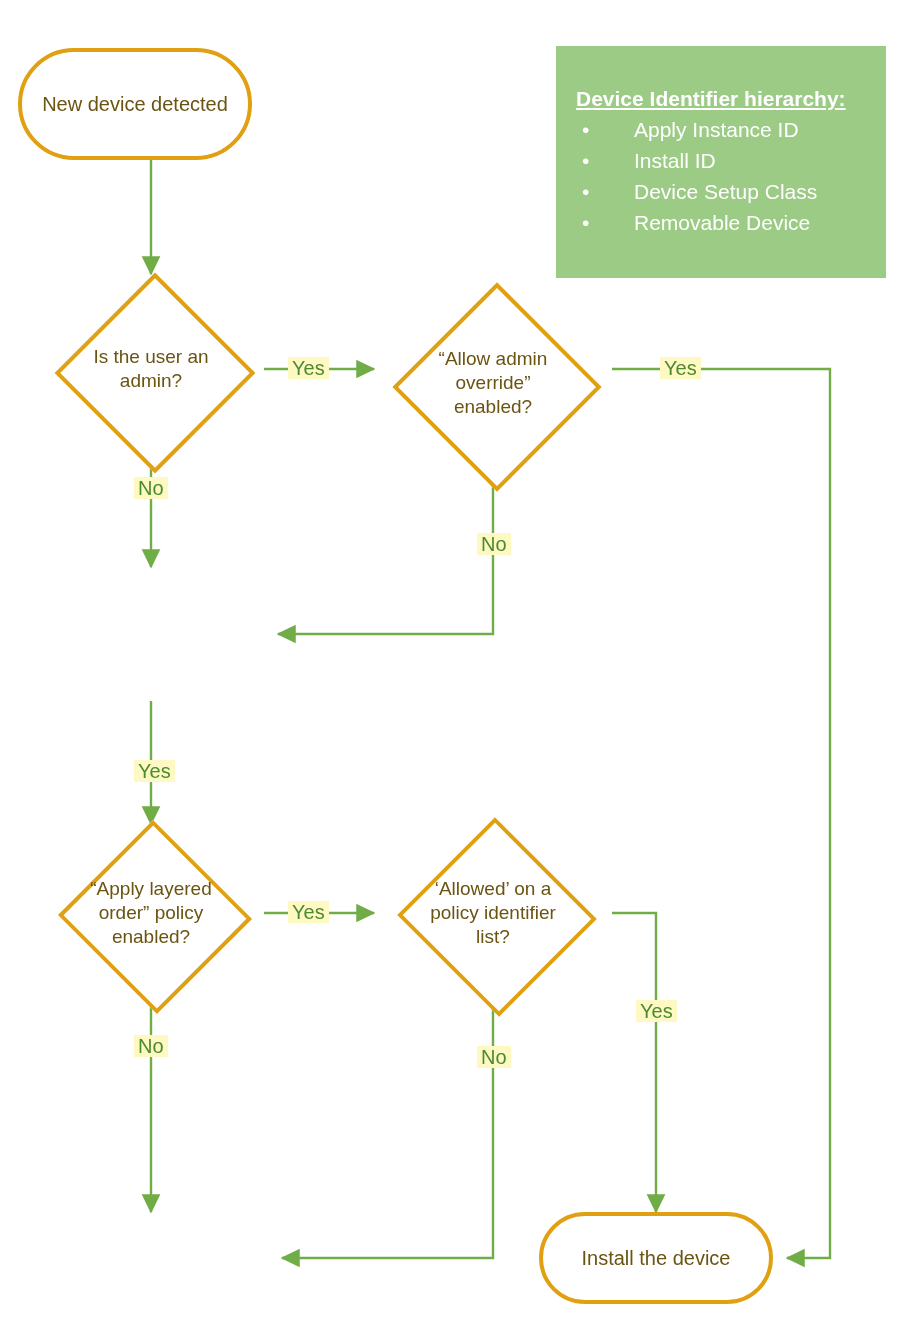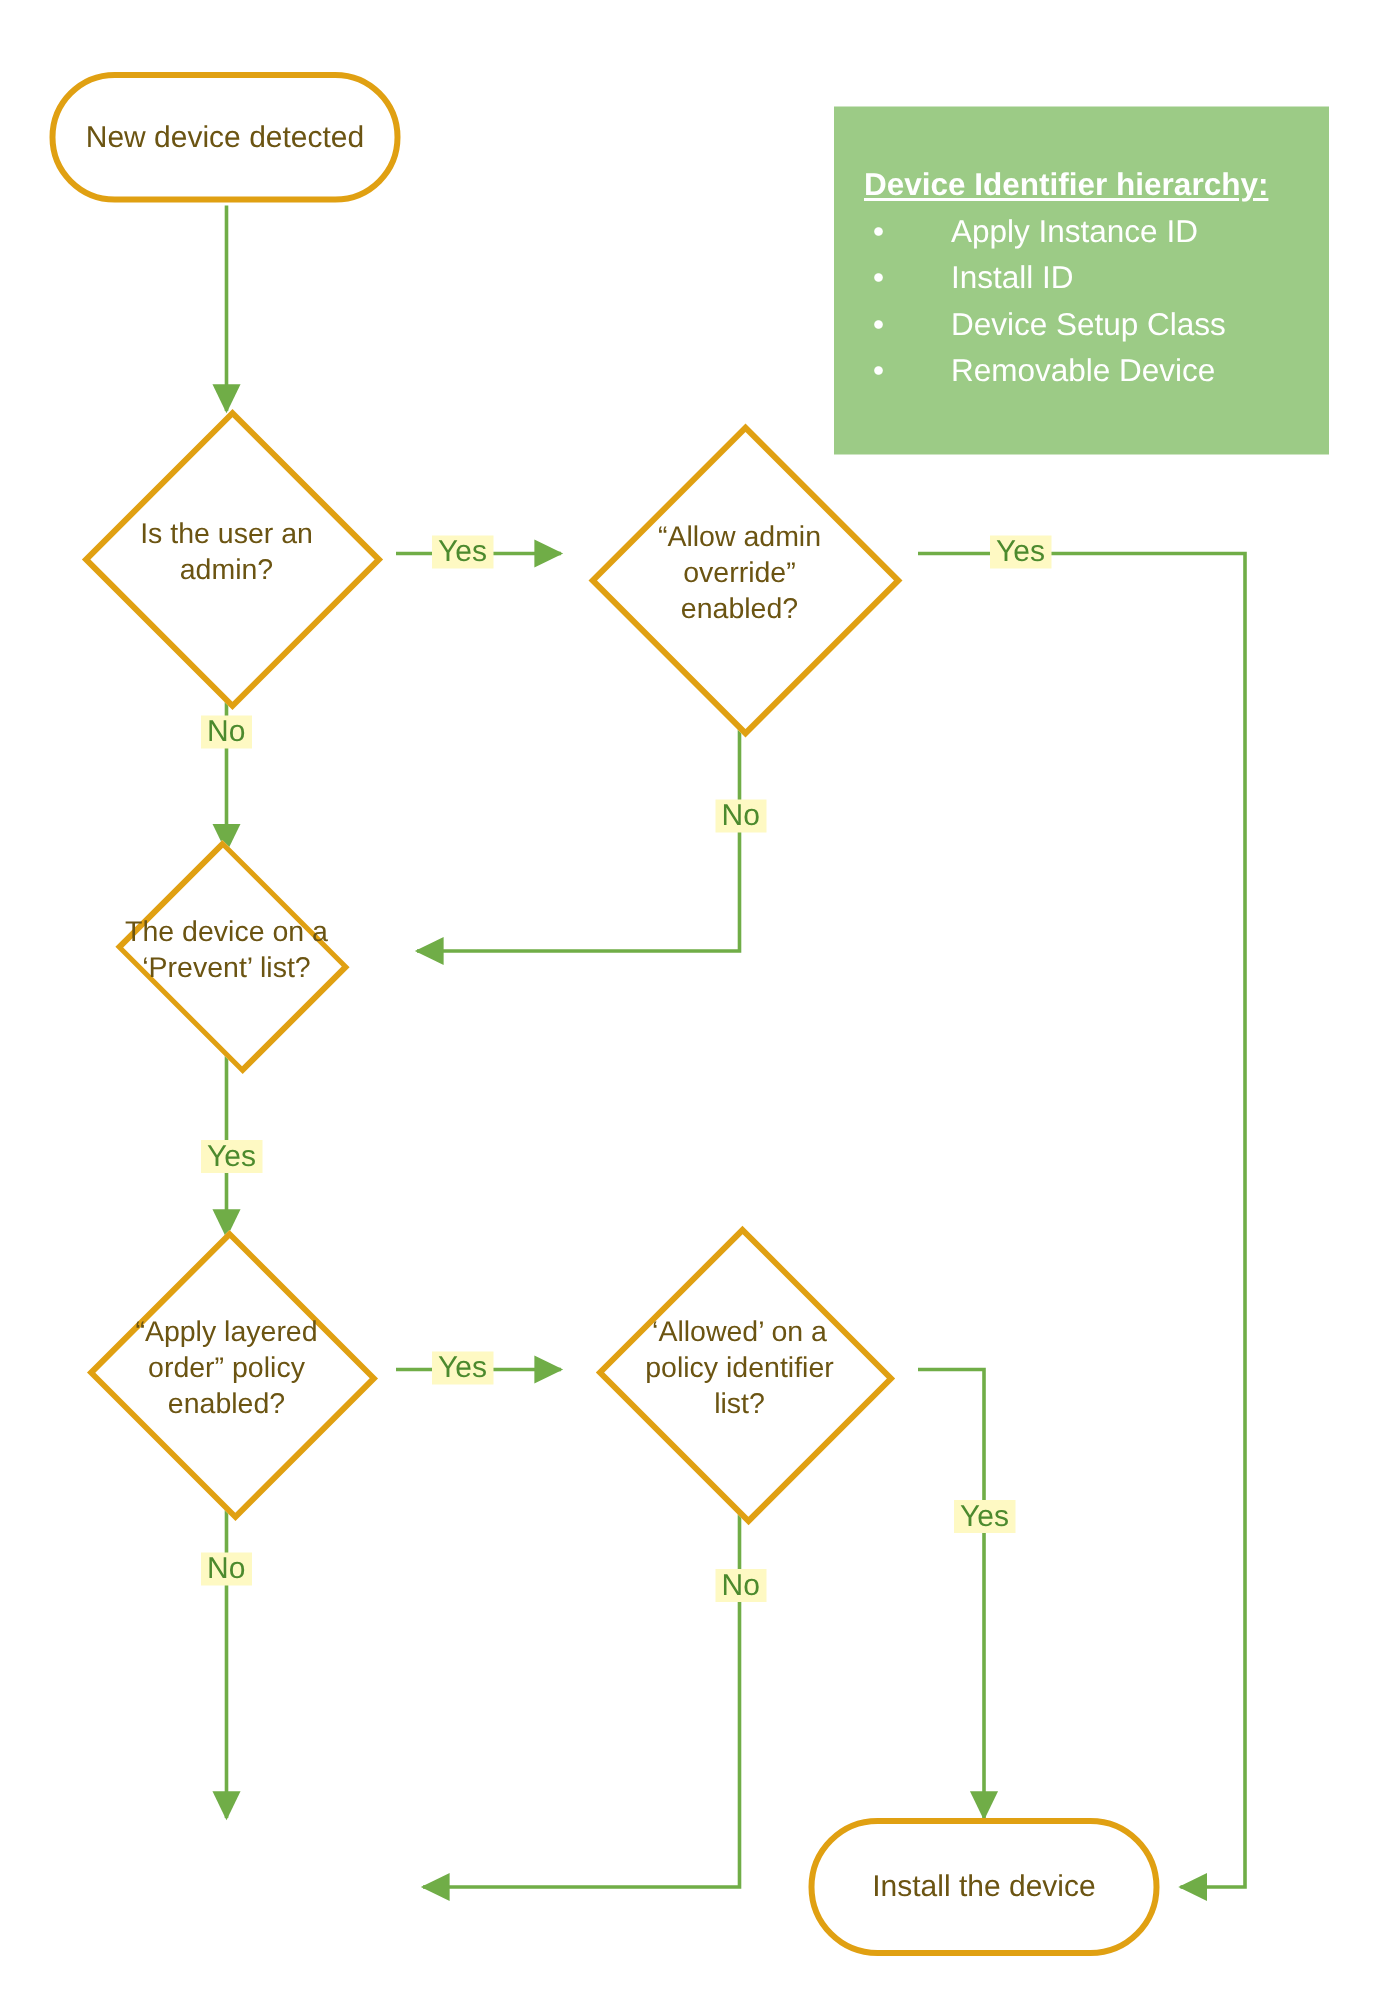--- a/index.html
+++ b/index.html
@@ -83,21 +83,20 @@
     z-index: 2;
   }
   
   #legend {
     position: absolute;
     background: #9CCB86;
     color: #ffffff;
     box-sizing: border-box;
     padding: 40px 0 36px 20px;
     z-index: 3;
-    margin-top: 25px;
   }
   #legend .legend-title {
     font-size: 21px;
     font-weight: bold;
     text-decoration: underline;
     line-height: 1.25;
     margin: 0 0 2px 0;
     color: #ffffff;
   }
   #legend ul {
@@ -158,45 +157,39 @@
   <div class="edge-label" style="left:288px; top:357px;">Yes</div>
   <div class="edge-label" style="left:134px; top:477px;">No</div>
   <div class="edge-label" style="left:660px; top:357px;">Yes</div>
   <div class="edge-label" style="left:477px; top:533px;">No</div>
   <div class="edge-label" style="left:134px; top:760px;">Yes</div>
   <div class="edge-label" style="left:288px; top:901px;">Yes</div>
   <div class="edge-label" style="left:134px; top:1035px;">No</div>
   <div class="edge-label" style="left:636px; top:1000px;">Yes</div>
   <div class="edge-label" style="left:477px; top:1046px;">No</div>
 
-  <div class="node terminator" style="left:33px; top:48px; width:234px; height:87px;">
+  <div class="node terminator" style="left:18px; top:48px; width:234px; height:112px;">
     <span>New device detected</span>
   </div>
 
   <div class="node diamond" style="left:38px; top:274px; width:226px; height:190px;">
     <div class="dia-shape" style="width:134px; height:134px; margin-left:-67px; margin-top:-67px;
                 transform: rotate(45deg) scale(1.0, 1.0);"></div>
     <div class="dia-label">Is the user an
 admin?</div>
   </div>
 
   <div class="node diamond" style="left:374px; top:288px; width:238px; height:190px;">
     <div class="dia-shape" style="width:140px; height:140px; margin-left:-70px; margin-top:-70px;
                 transform: rotate(45deg);"></div>
     <div class="dia-label">“Allow admin
 override”
 enabled?</div>
   </div>
 
-  <div class="node diamond" style="left:38px; top:567px; width:226px; height:134px;">
-    <div class="dia-shape" style="width:112px; height:112px; margin-left:-56px; margin-top:-56px;
-                transform: rotate(45deg) scale(1.0, 0.84);"></div>
-    <div class="dia-label">The device on a
-‘Prevent’ list?</div>
-  </div>
 
   <div class="node diamond" style="left:38px; top:824px; width:226px; height:178px;">
     <div class="dia-shape" style="width:132px; height:132px; margin-left:-66px; margin-top:-66px;
                 transform: rotate(45deg) scale(1.0, 0.96);"></div>
     <div class="dia-label">“Apply layered
 order” policy
 enabled?</div>
   </div>
 
   <div class="node diamond" style="left:374px; top:824px; width:238px; height:178px;">

